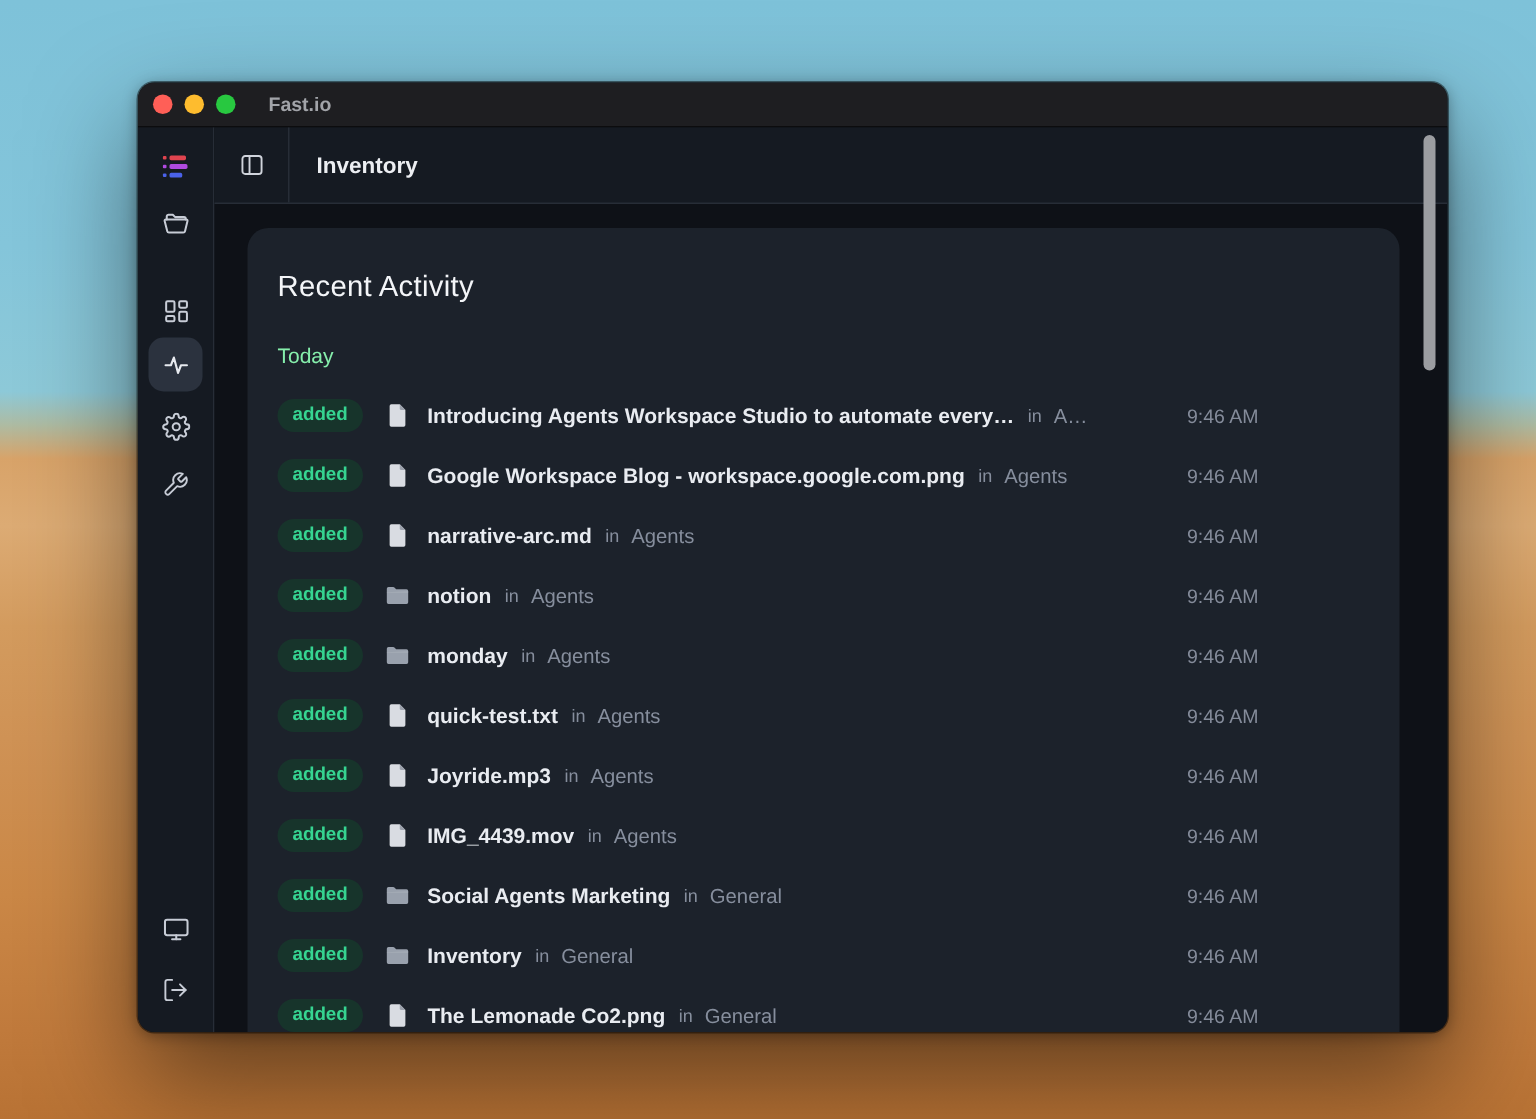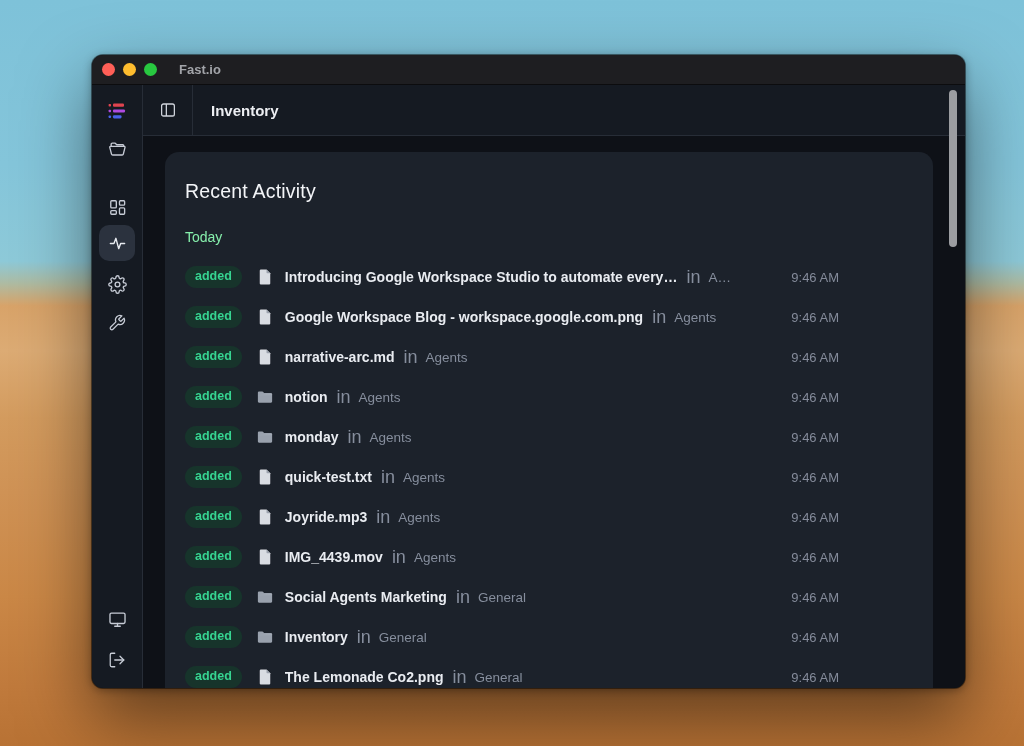--- a/index.html
+++ b/index.html
@@ -71,21 +71,21 @@
   .badge {
     background:#17342b; color:#36d491; font-size:12.5px; font-weight:600;
     padding:3px 10px 4px; border-radius:999px; flex:0 0 auto; line-height:1.2;
   }
   .row-icon { margin-left:14px; width:18px; height:18px; flex:0 0 auto; }
   .row-icon svg { display:block; }
   .item-name {
     margin-left:11px; font-size:14px; font-weight:700; color:#e9ecf1;
     white-space:nowrap; overflow:hidden; max-width:440px;
   }
-  .item-meta { margin-left:9px; font-size:18px; color:#868e9d; white-space:nowrap; }
+  .item-meta { margin-left:9px; font-size:12px; color:#868e9d; white-space:nowrap; }
   .item-location { margin-left:8px; font-size:13.5px; color:#868e9d; white-space:nowrap; }
   .row-spacer { flex:1; min-width:10px; }
   .item-time { font-size:13px; color:#848b9a; flex:0 0 auto; }
 
   .scrollbar-thumb {
     position:absolute; right:8px; top:35px; width:8px; height:157px;
     border-radius:4px; background:#9b9da1;
   }
 </style>
 </head>
@@ -180,21 +180,21 @@
           <div class="rows">
               <div class="row">
     <span class="badge">added</span>
     <span class="row-icon">
       <svg width="18" height="18" viewBox="0 0 24 24">
         <path fill="#d9dce2" d="M6.5 2H14l5 5v13.5A1.5 1.5 0 0 1 17.5 22h-11A1.5 1.5 0 0 1 5 20.5v-17A1.5 1.5 0 0 1 6.5 2z"></path>
         <path fill="#9ba1ac" d="M14 2l5 5h-4a1 1 0 0 1-1-1z"></path>
       </svg>
     </span>
 
-    <span class="item-name">Introducing Google Workspace Studio to automate every…</span>
+    <span class="item-name">Introducing Agents Workspace Studio to automate every…</span>
     <span class="item-meta">in</span>
     <span class="item-location">A…</span>
     <span class="row-spacer"></span>
     <span class="item-time">9:46 AM</span>
   </div>
               <div class="row">
     <span class="badge">added</span>
     <span class="row-icon">
       <svg width="18" height="18" viewBox="0 0 24 24">
         <path fill="#d9dce2" d="M6.5 2H14l5 5v13.5A1.5 1.5 0 0 1 17.5 22h-11A1.5 1.5 0 0 1 5 20.5v-17A1.5 1.5 0 0 1 6.5 2z"></path>

